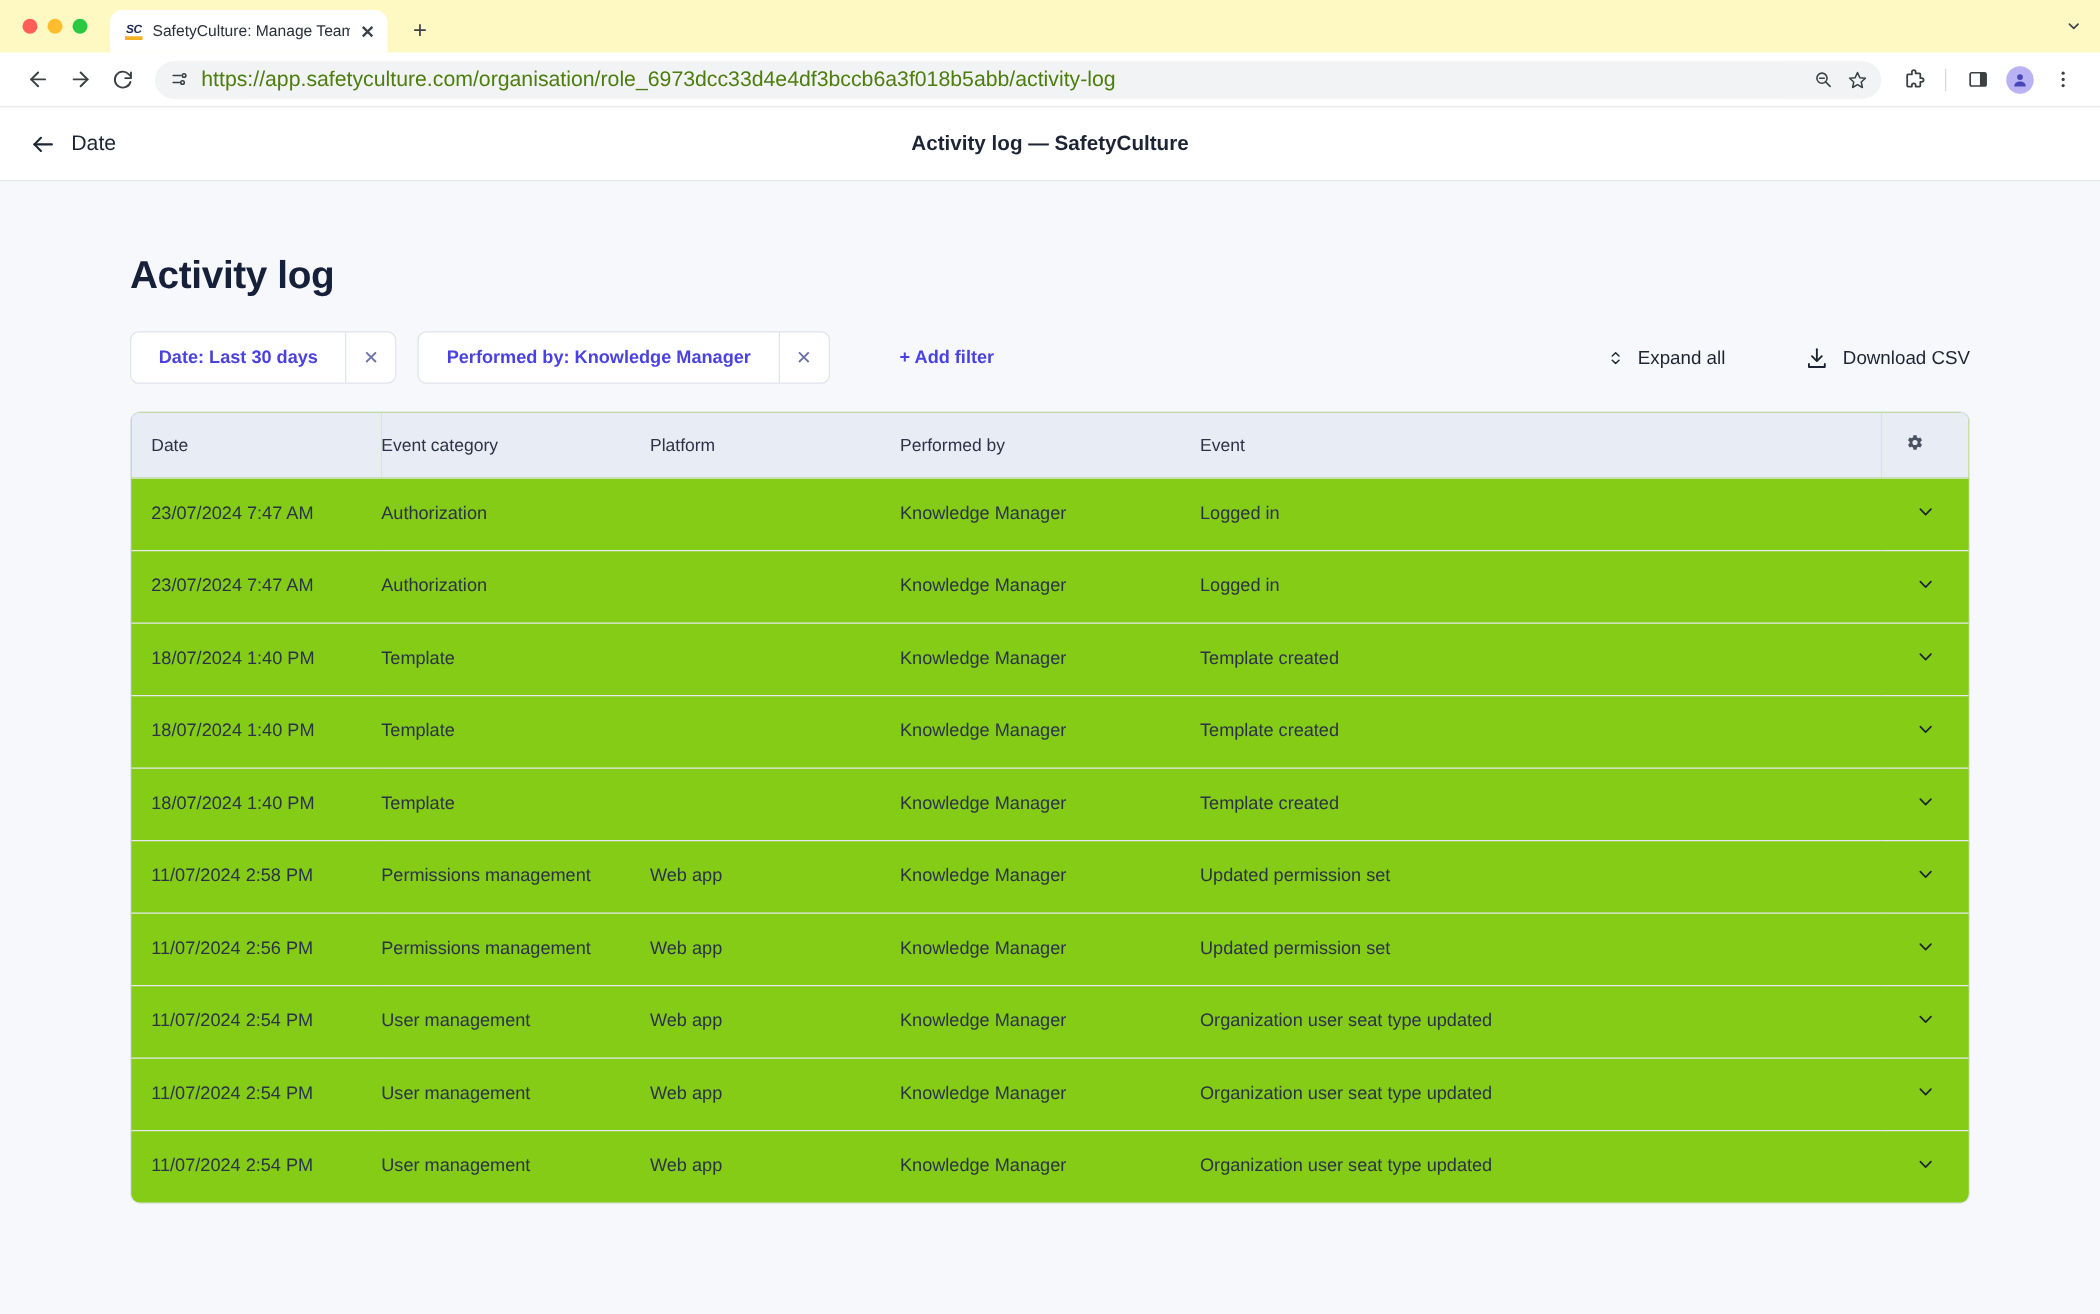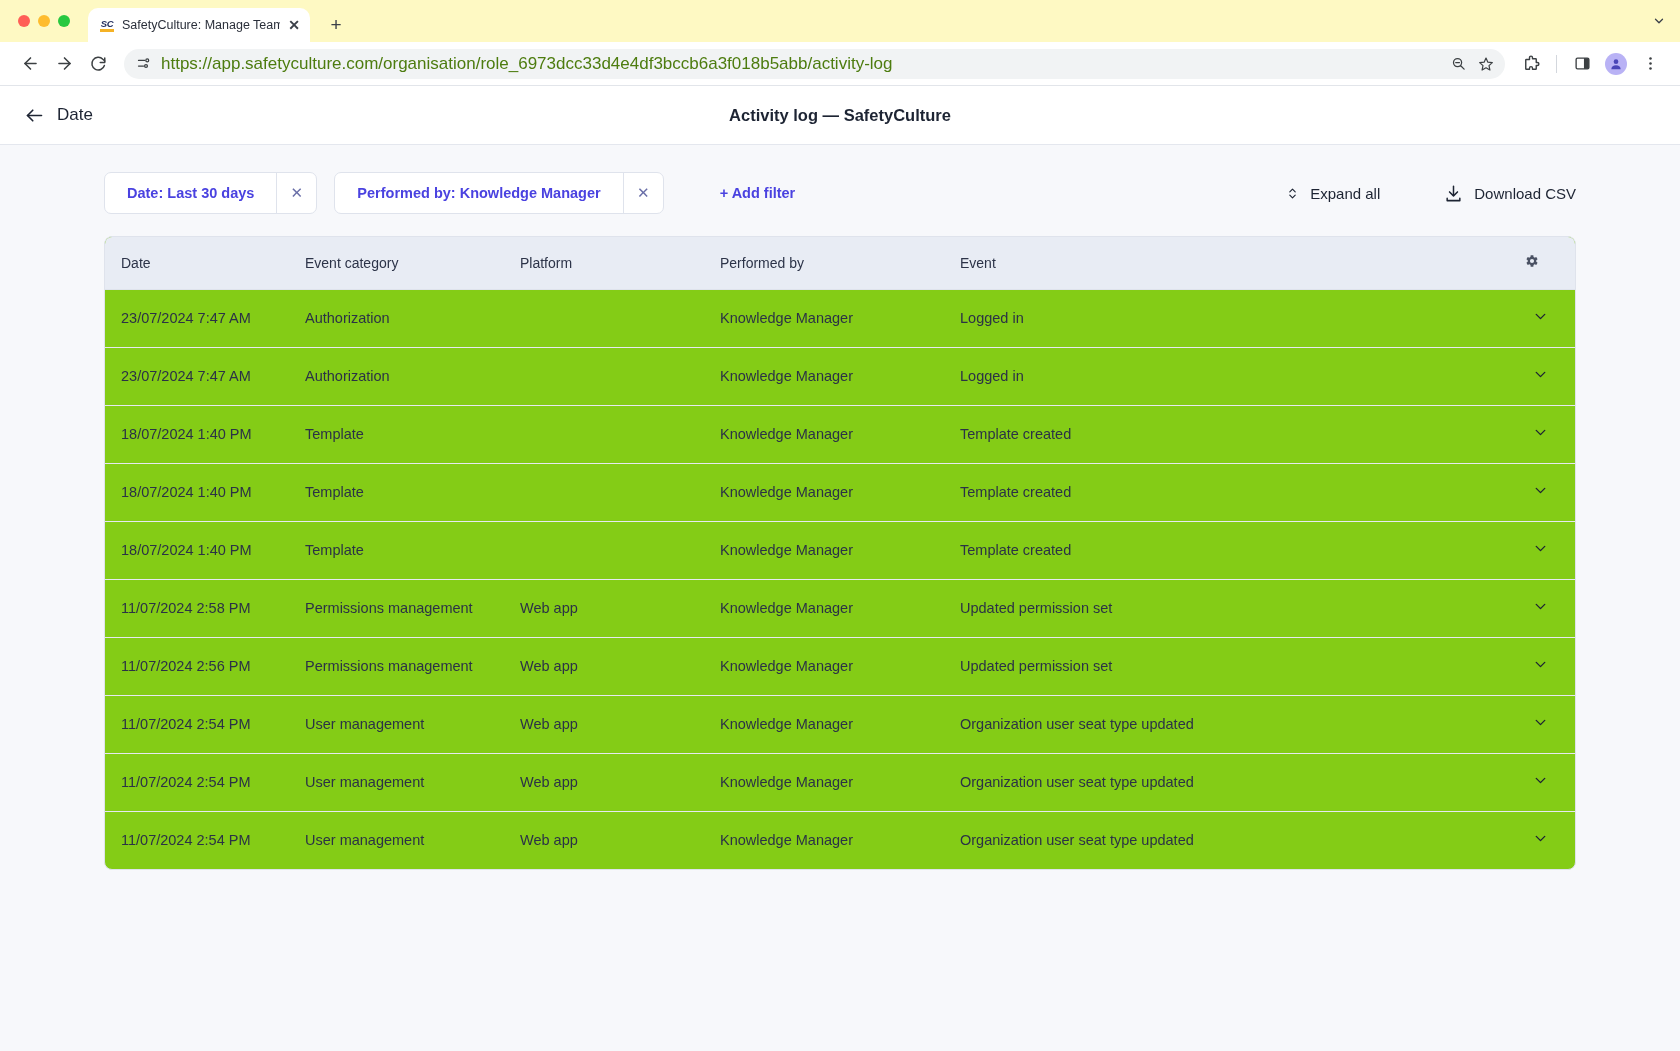--- a/index.html
+++ b/index.html
@@ -324,20 +324,21 @@
             <line x1="20" y1="12" x2="4" y2="12"></line>
             <polyline points="10 18 4 12 10 6"></polyline>
           </svg>
         <span class="back-label">Date</span>
       </div>
       <div class="appbar-title">Activity log — SafetyCulture</div>
     </div>
 
     <div class="content">
 
+      <h1 class="page-title">Activity log</h1>
 
       <div class="filterbar">
 
         <div class="chip">
           <div class="chip-label">Date: Last 30 days</div>
           <div class="chip-x">✕</div>
         </div>
 
         <div class="chip">
           <div class="chip-label">Performed by: Knowledge Manager</div>

